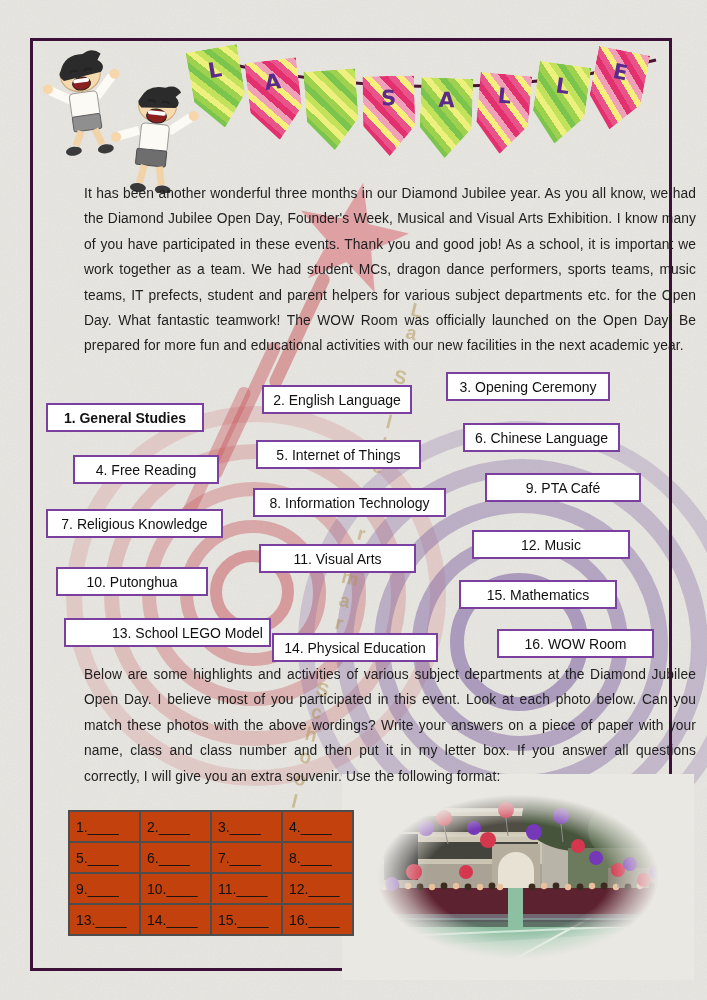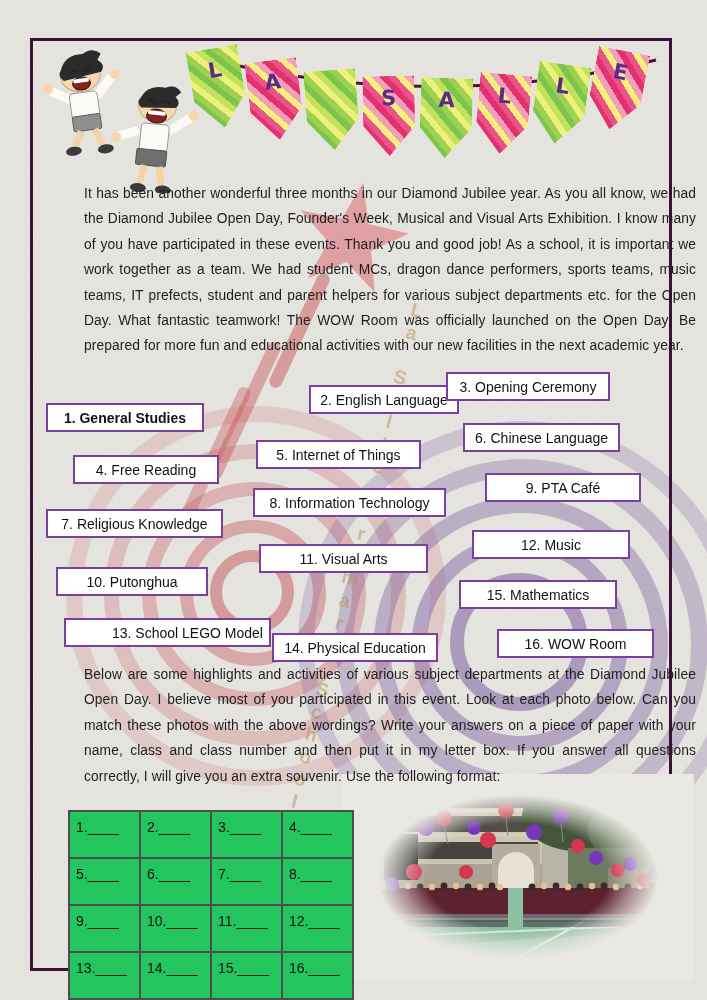--- a/index.html
+++ b/index.html
@@ -38,22 +38,22 @@
     font-size:13.8px;line-height:25.4px;text-align:justify;letter-spacing:.1px;margin-left:36px;}
   #para1{top:181px;}
   #para2{top:662px;}
   
   .sbox{position:absolute;z-index:3;height:29px;box-sizing:border-box;
     background:#ffffff;border:2px solid #7b3fa0;
     display:flex;align-items:center;justify-content:center;
     font-size:14px;white-space:nowrap;color:#111;}
   
   .ans-table{position:absolute;left:68px;top:810px;z-index:3;border-collapse:collapse;}
-  .ans-table td{width:63px;height:29px;background:#22c55e;border:2px solid #4d4d4d;
-    font-size:14px;color:#111;padding:0 0 16px 6px;}
+  .ans-table td{width:63px;height:29px;background:#c2410c;border:2px solid #4d4d4d;
+    font-size:14px;color:#111;padding:0 0 0 6px;}
   
   .photo{position:absolute;left:356px;top:788px;width:324px;height:178px;z-index:2;}
   .photo svg{position:absolute;left:0;top:0;}
   .vignette{position:absolute;left:-14px;top:-14px;width:352px;height:206px;z-index:4;
     background:radial-gradient(ellipse 50% 50% at 50% 50%,
       rgba(234,232,227,0) 52%,rgba(234,232,227,.55) 66%,#eae8e3 80%);}
 </style>
 </head>
 <body>
 
@@ -157,30 +157,30 @@
     </div>
   <div class="flag pink" style="left:399px;top:8px;transform:rotate(11deg);">
       <span class="flag-letter">E</span>
     </div>
 </div>
 
 <div id="para1" class="para">It has been another wonderful three months in our Diamond Jubilee year. As you all know, we had the Diamond Jubilee Open Day, Founder's Week, Musical and Visual Arts Exhibition. I know many of you have participated in these events. Thank you and good job! As a school, it is important we work together as a team. We had student MCs, dragon dance performers, sports teams, music teams, IT prefects, student and parent helpers for various subject departments etc. for the Open Day. What fantastic teamwork! The WOW Room was officially launched on the Open Day! Be prepared for more fun and educational activities with our new facilities in the next academic year.</div>
 <div id="para2" class="para">Below are some highlights and activities of various subject departments at the Diamond Jubilee Open Day. I believe most of you participated in this event. Look at each photo below. Can you match these photos with the above wordings? Write your answers on a piece of paper with your name, class and class number and then put it in my letter box. If you answer all questions correctly, I will give you an extra souvenir. Use the following format:</div>
 
 <div class="sbox" style="left:46px;top:403px;width:158px;font-weight:bold;">1. General Studies</div>
-<div class="sbox" style="left:262px;top:385px;width:150px;margin-left:47px;">2. English Language</div>
+<div class="sbox" style="left:262px;top:385px;width:150px;">2. English Language</div>
 <div class="sbox" style="left:446px;top:372px;width:164px;">3. Opening Ceremony</div>
 <div class="sbox" style="left:73px;top:455px;width:146px;">4. Free Reading</div>
 <div class="sbox" style="left:256px;top:440px;width:165px;">5. Internet of Things</div>
 <div class="sbox" style="left:463px;top:423px;width:157px;">6. Chinese Language</div>
 <div class="sbox" style="left:46px;top:509px;width:177px;">7. Religious Knowledge</div>
 <div class="sbox" style="left:253px;top:488px;width:193px;">8. Information Technology</div>
 <div class="sbox" style="left:485px;top:473px;width:156px;">9. PTA Café</div>
 <div class="sbox" style="left:56px;top:567px;width:152px;">10. Putonghua</div>
-<div class="sbox" style="left:259px;top:544px;width:169px;">11. Visual Arts</div>
+<div class="sbox" style="left:259px;top:544px;width:157px;">11. Visual Arts</div>
 <div class="sbox" style="left:472px;top:530px;width:158px;">12. Music</div>
 <div class="sbox" style="left:64px;top:618px;width:207px;padding-left:40px;">13. School LEGO Model</div>
 <div class="sbox" style="left:272px;top:599px;width:166px;margin-top:34px;">14. Physical Education</div>
 <div class="sbox" style="left:459px;top:580px;width:158px;">15. Mathematics</div>
 <div class="sbox" style="left:497px;top:629px;width:157px;">16. WOW Room</div>
 
 <table class="ans-table">
   <tbody>
       <tr>
     <td>1.____</td>

